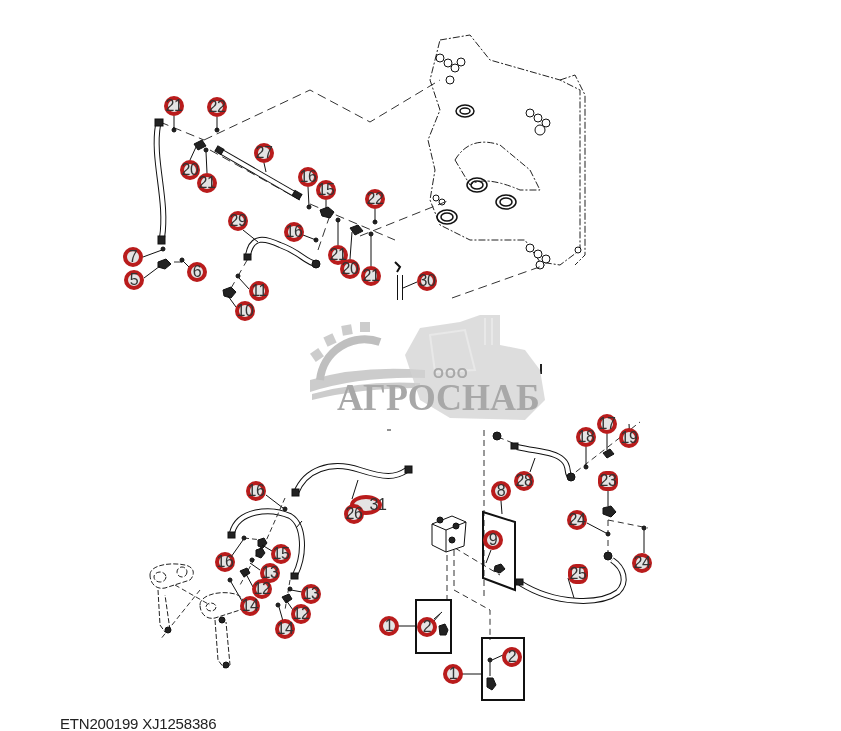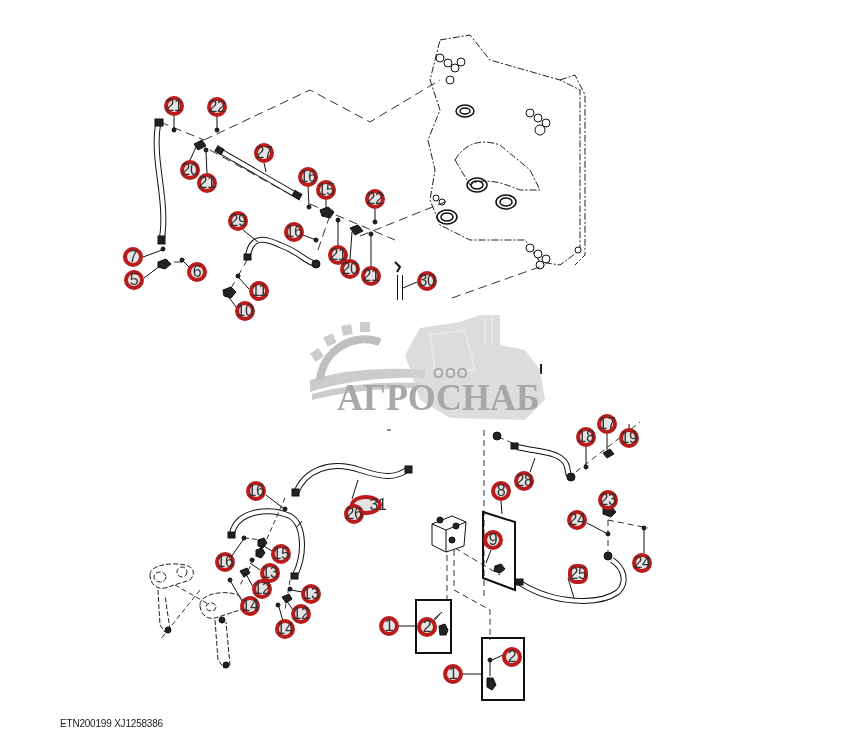--- a/index.html
+++ b/index.html
@@ -1,19 +1,19 @@
 <!DOCTYPE html>
 <html><head>
 <meta charset="utf-8">
 <style>
   html, body { margin: 0; padding: 0; background: #ffffff; }
   body { width: 841px; height: 731px; position: relative; overflow: hidden; font-family: "Liberation Sans", sans-serif; }
   #canvas { position: absolute; left: 0; top: 0; width: 841px; height: 731px; }
   .callout { position: absolute; width: 20px; height: 20px; margin-left: -10px; margin-top: -10px; border-radius: 50%; background: #e4e4e4; border: 4px solid #b91c1c; box-sizing: border-box; display: flex; align-items: center; justify-content: center; font-size: 16px; color: #333; letter-spacing: -0.5px; cursor: pointer; }
-  .footer-code { position: absolute; left: 60px; top: 723px; font-size: 10px; color: #222; transform: translateY(-50%); letter-spacing: -0.2px; }
+  .footer-code { position: absolute; left: 60px; top: 723px; font-size: 15px; color: #222; transform: translateY(-50%); letter-spacing: -0.2px; }
   .watermark { position: absolute; left: 300px; top: 300px; width: 250px; height: 130px; pointer-events: none; font-weight: bold; }
   .wm-text { position: absolute; left: 37px; top: 76px; font-family: "Liberation Serif", serif; font-size: 36px; color: #a8a8a8; letter-spacing: 0px; transform: scaleY(1.05); }
   .wm-ooo { position: absolute; left: 133px; top: 65px; font-family: "Liberation Sans", sans-serif; font-size: 14px; color: #a8a8a8; letter-spacing: 1px; }
 </style>
 </head>
 <body>
 
 <svg id="canvas" width="841" height="731" viewBox="0 0 841 731" xmlns="http://www.w3.org/2000/svg">
   <g fill="none" stroke="#111" stroke-width="1">
 
@@ -319,21 +319,21 @@
     <div class="callout" style="left: 427px; top: 281px;">30</div>
     <div class="callout" style="left: 133px; top: 257px;">7</div>
     <div class="callout" style="left: 134px; top: 280px;">5</div>
     <div class="callout" style="left: 197px; top: 272px;">6</div>
     <div class="callout" style="left: 259px; top: 291px; border-radius: 10px;">11</div>
     <div class="callout" style="left: 245px; top: 311px;">10</div>
     <div class="callout" style="left: 629px; top: 438px;">19</div>
     <div class="callout" style="left: 607px; top: 424px; text-align: right;">17</div>
     <div class="callout" style="left: 586px; top: 437px;">18</div>
     <div class="callout" style="left: 524px; top: 481px;">28</div>
-    <div class="callout" style="left: 608px; top: 500px;">23</div>
+    <div class="callout" style="left: 608px; top: 481px; border-radius: 8px;">23</div>
     <div class="callout" style="left: 501px; top: 491px;">8</div>
     <div class="callout" style="left: 577px; top: 520px;">24</div>
     <div class="callout" style="left: 493px; top: 540px;">9</div>
     <div class="callout" style="left: 642px; top: 563px;">24</div>
     <div class="callout" style="left: 578px; top: 574px; border-radius: 8px;">25</div>
     <div class="callout" style="left: 256px; top: 491px;">16</div>
     <div class="callout" style="left: 360px; top: 505px; padding-left: 24px;">31</div>
     <div class="callout" style="left: 308px; top: 514px; margin-left: 36px;">26</div>
     <div class="callout" style="left: 225px; top: 562px;">16</div>
     <div class="callout" style="left: 281px; top: 554px;">15</div>

